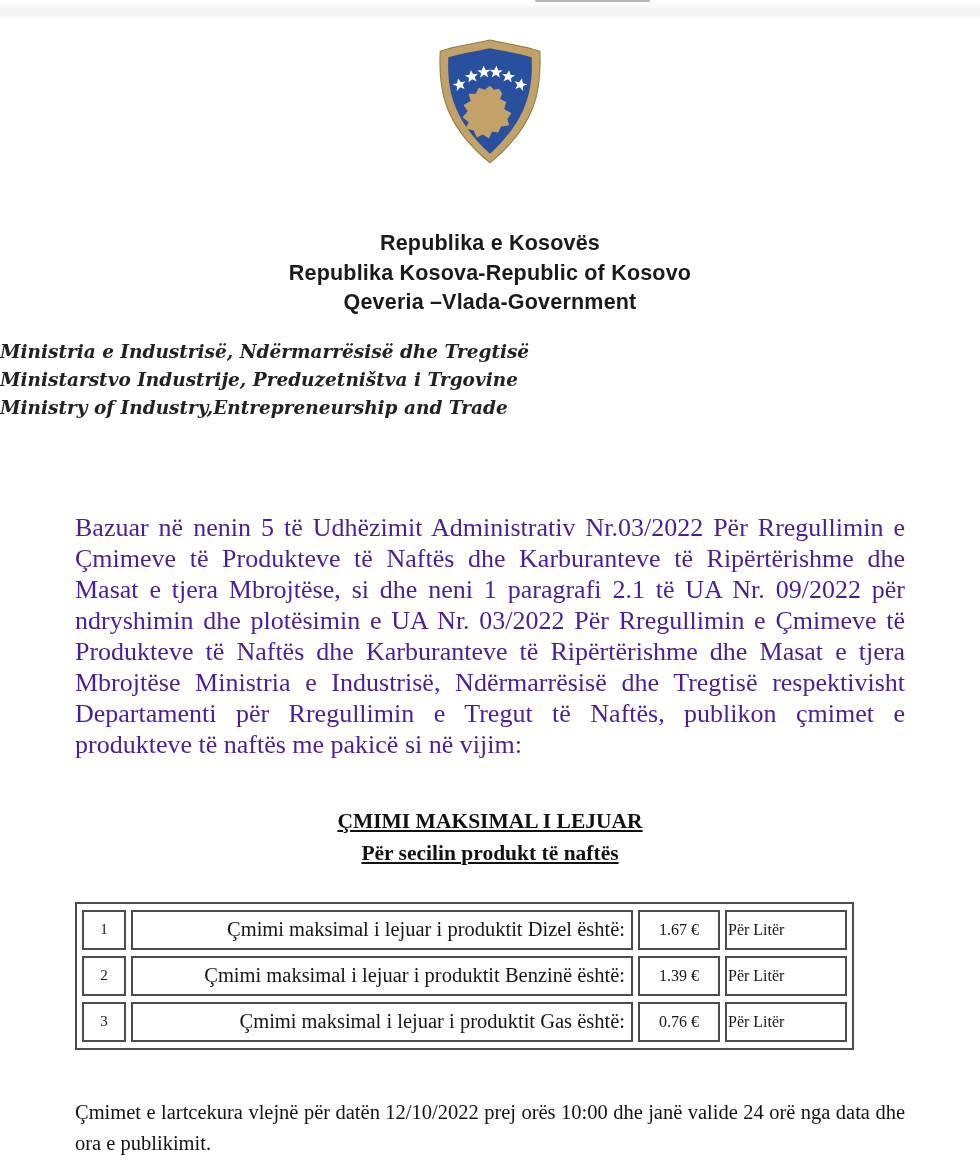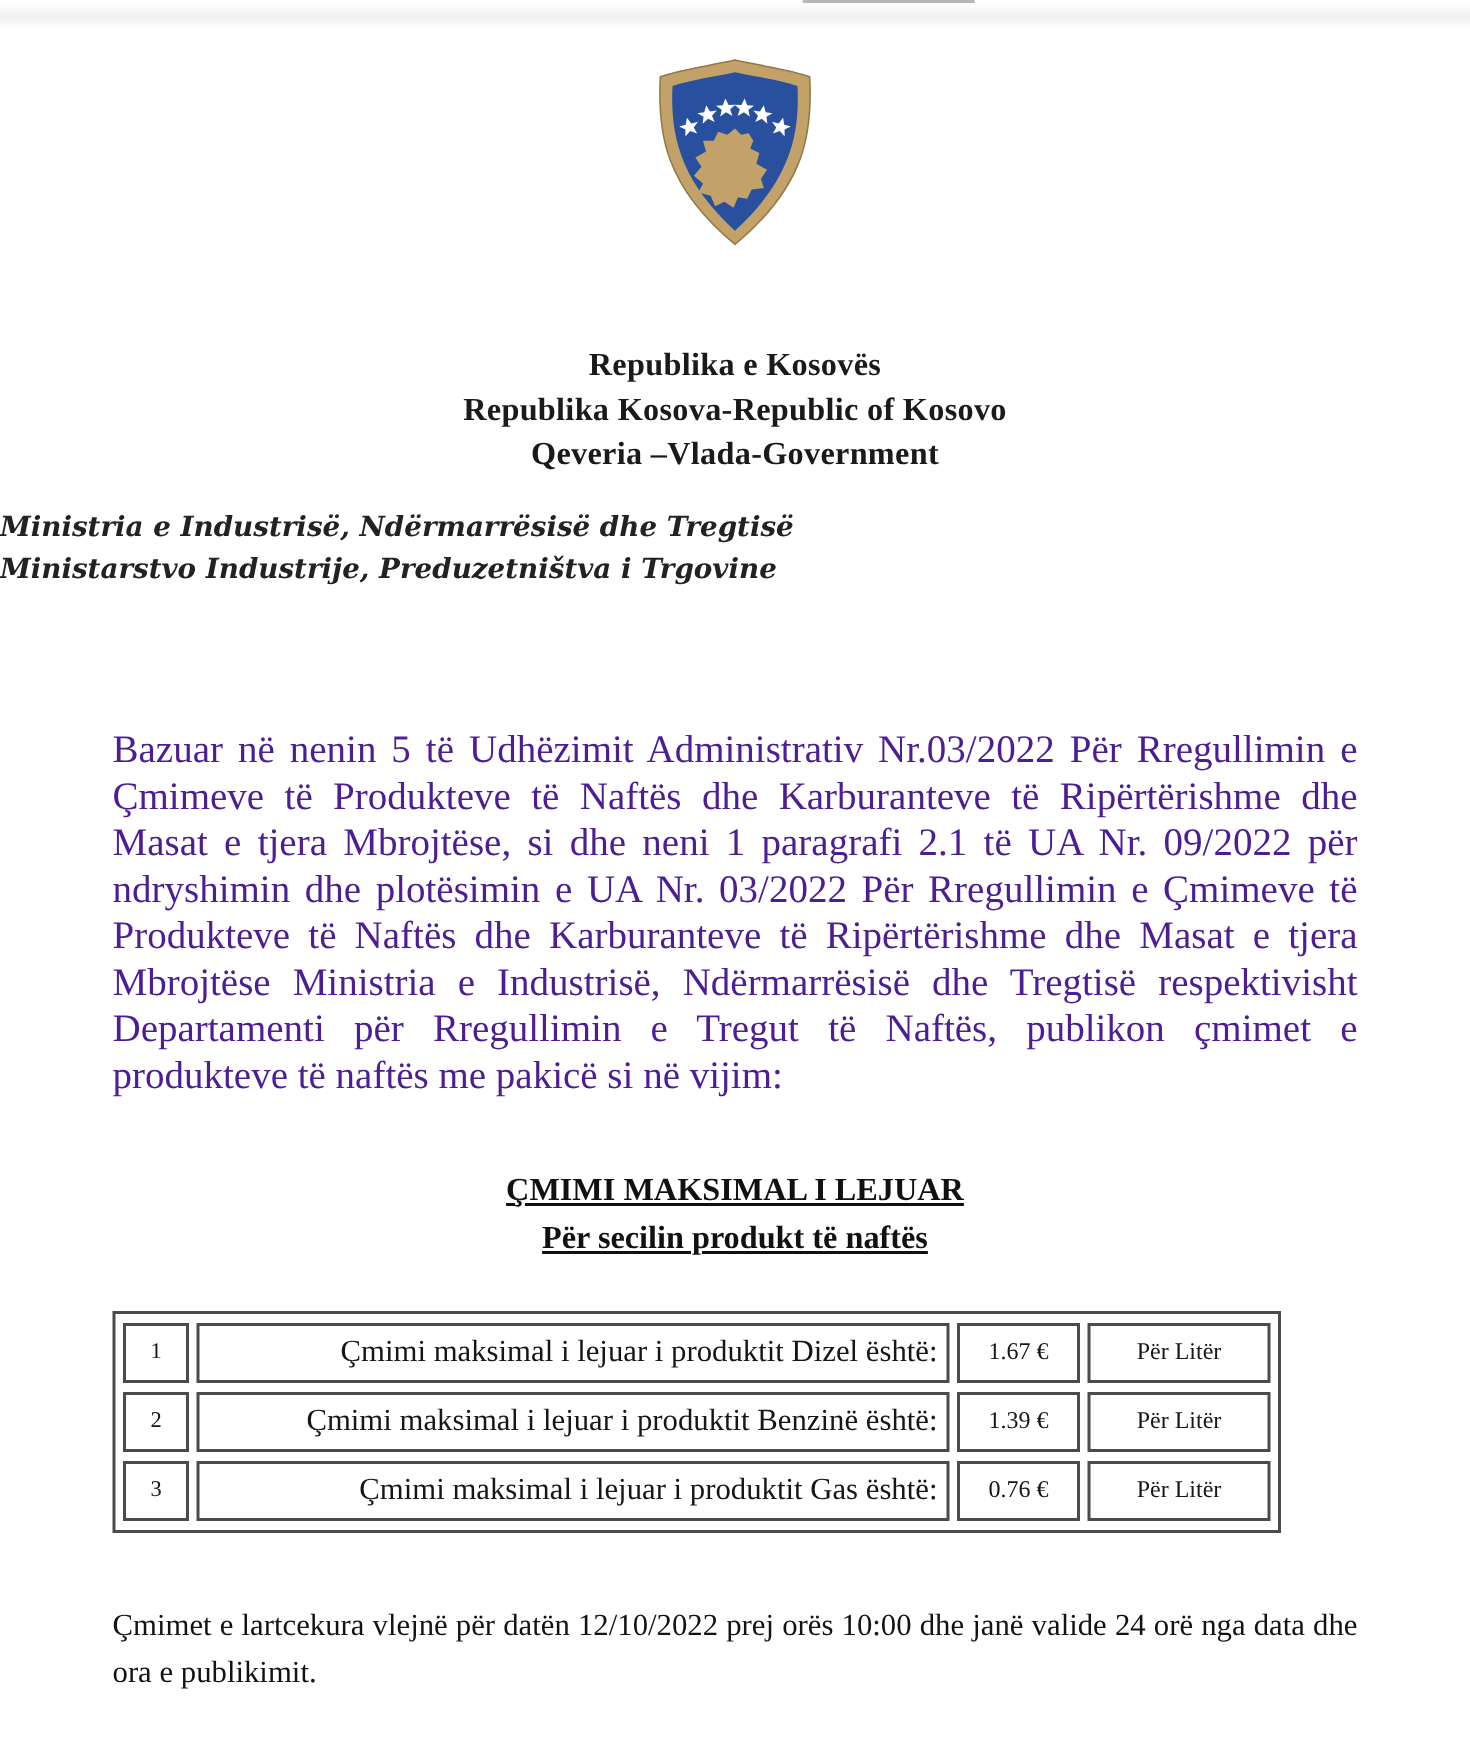--- a/index.html
+++ b/index.html
@@ -20,21 +20,21 @@
   .top-line {
     position: absolute; top: 0; left: 535px; width: 115px; height: 2px;
     background: #aaaaaa; border-radius: 1px; opacity: .85;
   }
 
   .emblem { display: block; margin: 38px auto 0 auto; width: 112px; height: 128px; }
 
   .title-block {
     margin-top: 63px;
     text-align: center;
-    font-family: Liberation Serif, serif;
+    font-family: Liberation Sans, sans-serif;
     font-weight: bold;
     font-size: 21.5px;
     line-height: 29.5px;
     color: #1a1a1a;
     letter-spacing: 0.2px;
   }
   .ministry-block {
     margin-top: 20px;
     text-align: left;
     font-family: "DejaVu Serif", serif;
@@ -74,21 +74,21 @@
   .price-table td {
     border: 2px solid #4b4b4b;
     height: 34px;
     vertical-align: middle;
     background: #ffffff;
     text-align: right;
   }
   td.cell-num   { width: 38px;  text-align: center; font-size: 15px; }
   td.cell-desc  { width: 482px; font-size: 20.5px; padding: 0 6px 0 10px; }
   td.cell-price { width: 76px;  text-align: center; font-size: 16px; }
-  td.cell-unit  { width: 116px; text-align: center; font-size: 16px; margin-top: 28px; }
+  td.cell-unit  { width: 116px; text-align: left; font-size: 16px; margin-top: 28px; }
 
   .validity {
     width: 830px;
     margin: 47px 75px 0 75px;
     font-size: 20.5px;
     line-height: 31px;
     text-align: justify;
     color: #131313;
   }
 </style>
@@ -128,20 +128,21 @@
 
   <div class="title-block">
     <div>Republika e Kosovës</div>
     <div>Republika Kosova-Republic of Kosovo</div>
     <div>Qeveria –Vlada-Government</div>
   </div>
 
   <div class="ministry-block">
     <div>Ministria e Industrisë, Ndërmarrësisë dhe Tregtisë</div>
     <div>Ministarstvo Industrije, Preduzetništva i Trgovine</div>
+    <div>Ministry of Industry,Entrepreneurship and Trade</div>
   </div>
 
   <p class="intro">Bazuar në nenin 5 të Udhëzimit Administrativ Nr.03/2022 Për Rregullimin e Çmimeve të Produkteve të Naftës dhe Karburanteve të Ripërtërishme dhe Masat e tjera Mbrojtëse, si dhe neni 1 paragrafi 2.1 të UA Nr. 09/2022 për ndryshimin dhe plotësimin e UA Nr. 03/2022 Për Rregullimin e Çmimeve të Produkteve të Naftës dhe Karburanteve të Ripërtërishme dhe Masat e tjera Mbrojtëse Ministria e Industrisë, Ndërmarrësisë dhe Tregtisë respektivisht Departamenti për Rregullimin e Tregut të Naftës, publikon çmimet e produkteve të naftës me pakicë si në vijim:</p>
 
   <div class="section-heading">
     <div>ÇMIMI MAKSIMAL I LEJUAR</div>
     <div>Për secilin produkt të naftës</div>
   </div>
 
   <table class="price-table">

